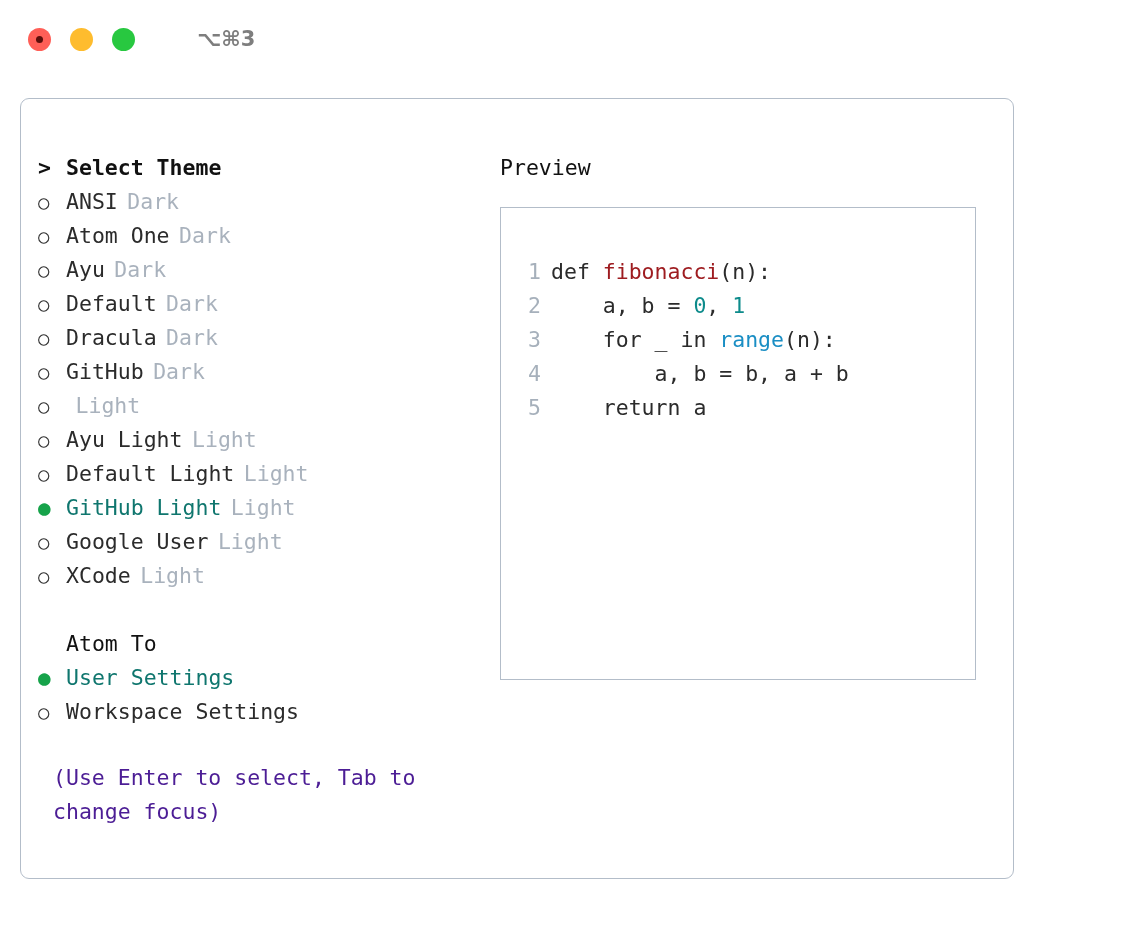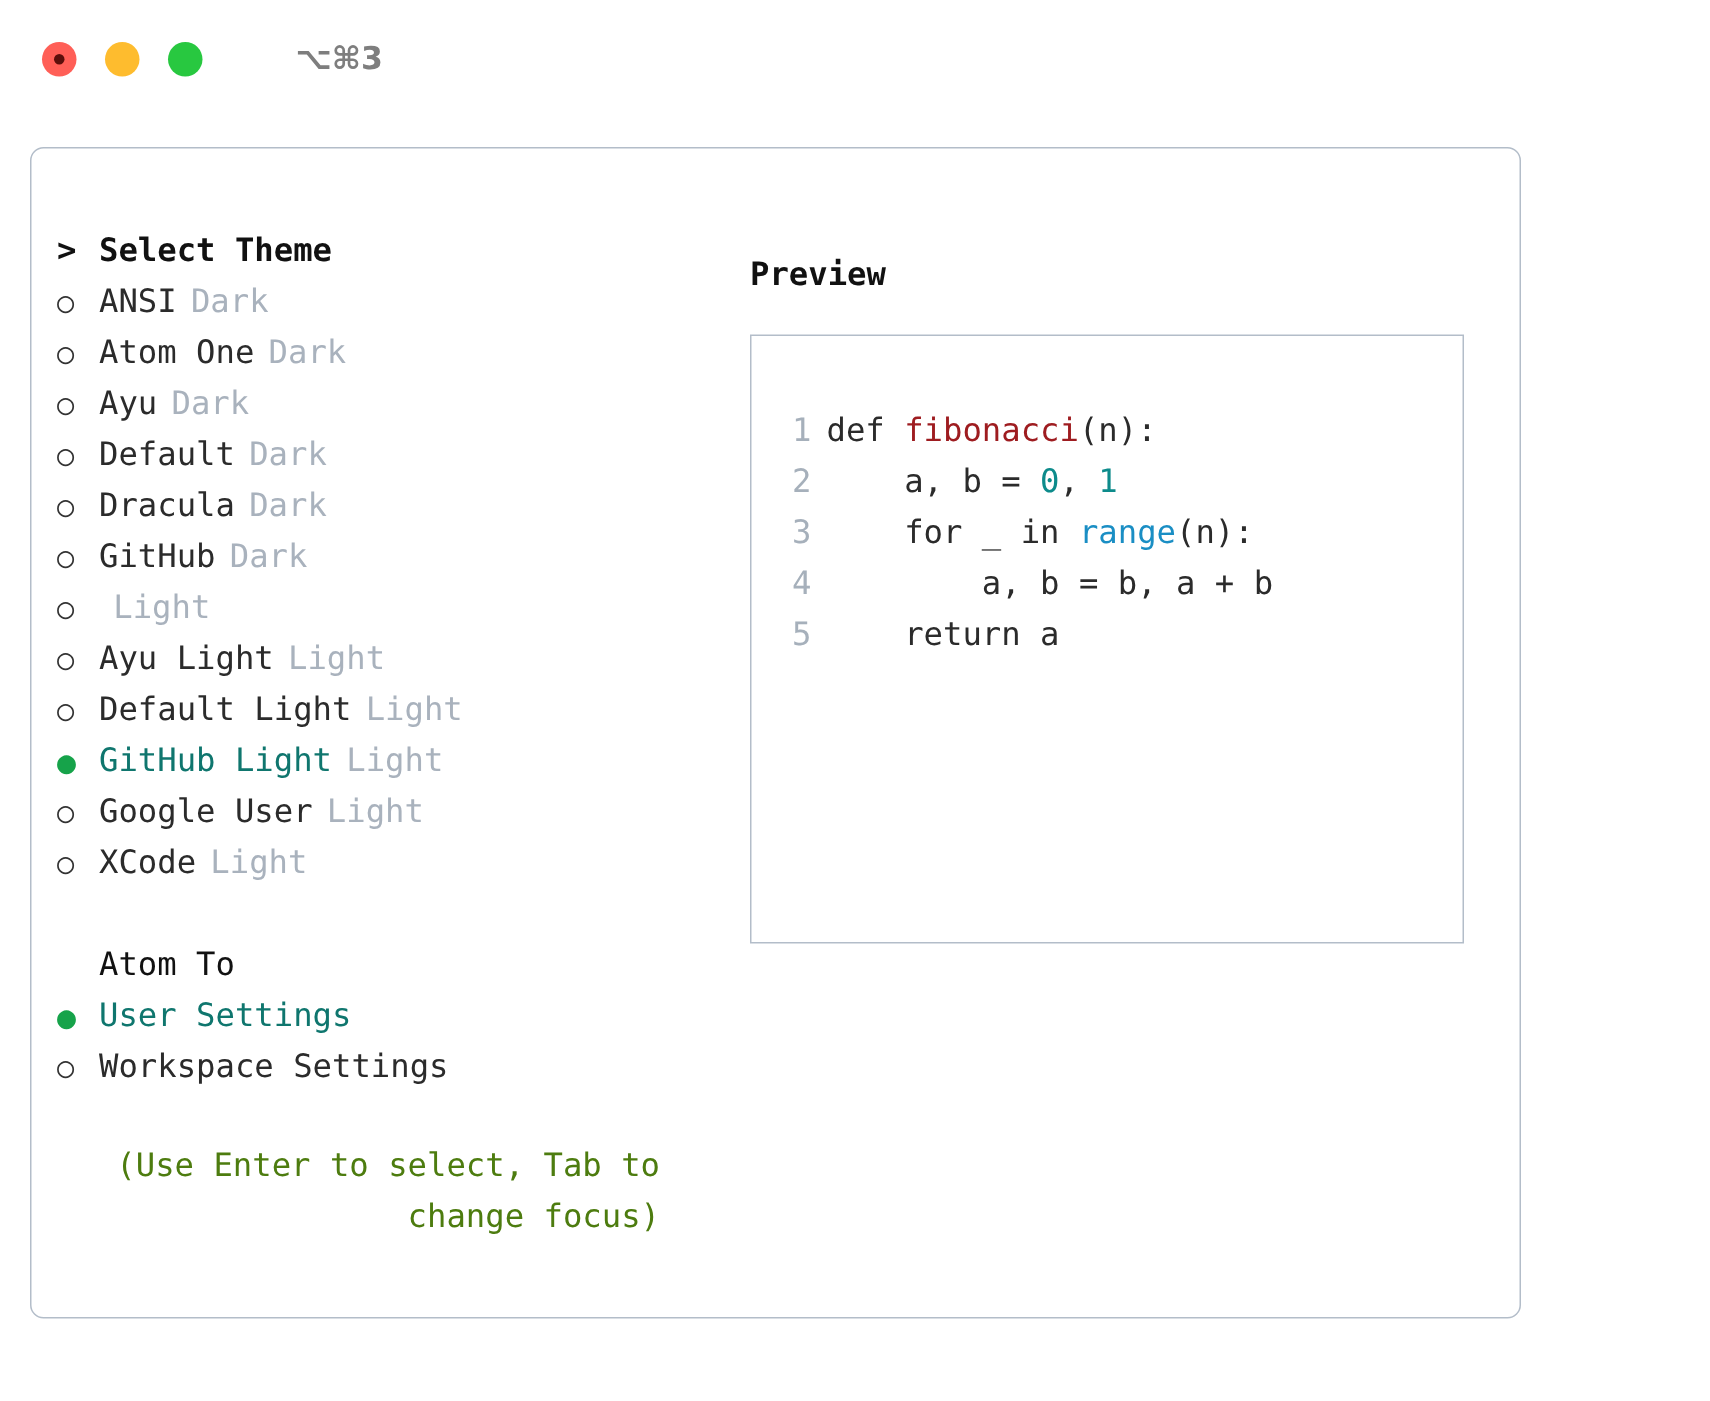--- a/index.html
+++ b/index.html
@@ -132,47 +132,45 @@
 
   .section-header {
     color: #111111;
     padding-left: 28px;
   }
 
   .spacer-row { height: 34px; }
 
   .hint {
     position: absolute;
-    left: 19px;
+    left: 32px;
     top: 662px;
     width: 400px;
     font-size: 21.5px;
     line-height: 34px;
-    color: #4d7c0f;
-    text-align: right;
+    color: #4c1d95;
   }
 
   
   .right-col {
     position: absolute;
     left: 479px;
     top: 52px;
     width: 480px;
   }
   .preview-title {
     font-size: 21.5px;
-    font-weight: bold;
+    font-weight: normal;
     color: #111111;
     line-height: 34px;
-    margin-top: 16px;
   }
   .preview-box {
     margin-top: 22px;
     width: 476px;
-    height: 406px;
+    height: 473px;
     border: 1.6px solid #b3bdc9;
     box-sizing: border-box;
     padding: 47px 0 0 18px;
   }
   .code-line {
     font-size: 21.5px;
     line-height: 34px;
     white-space: pre;
   }
   .lineno {

